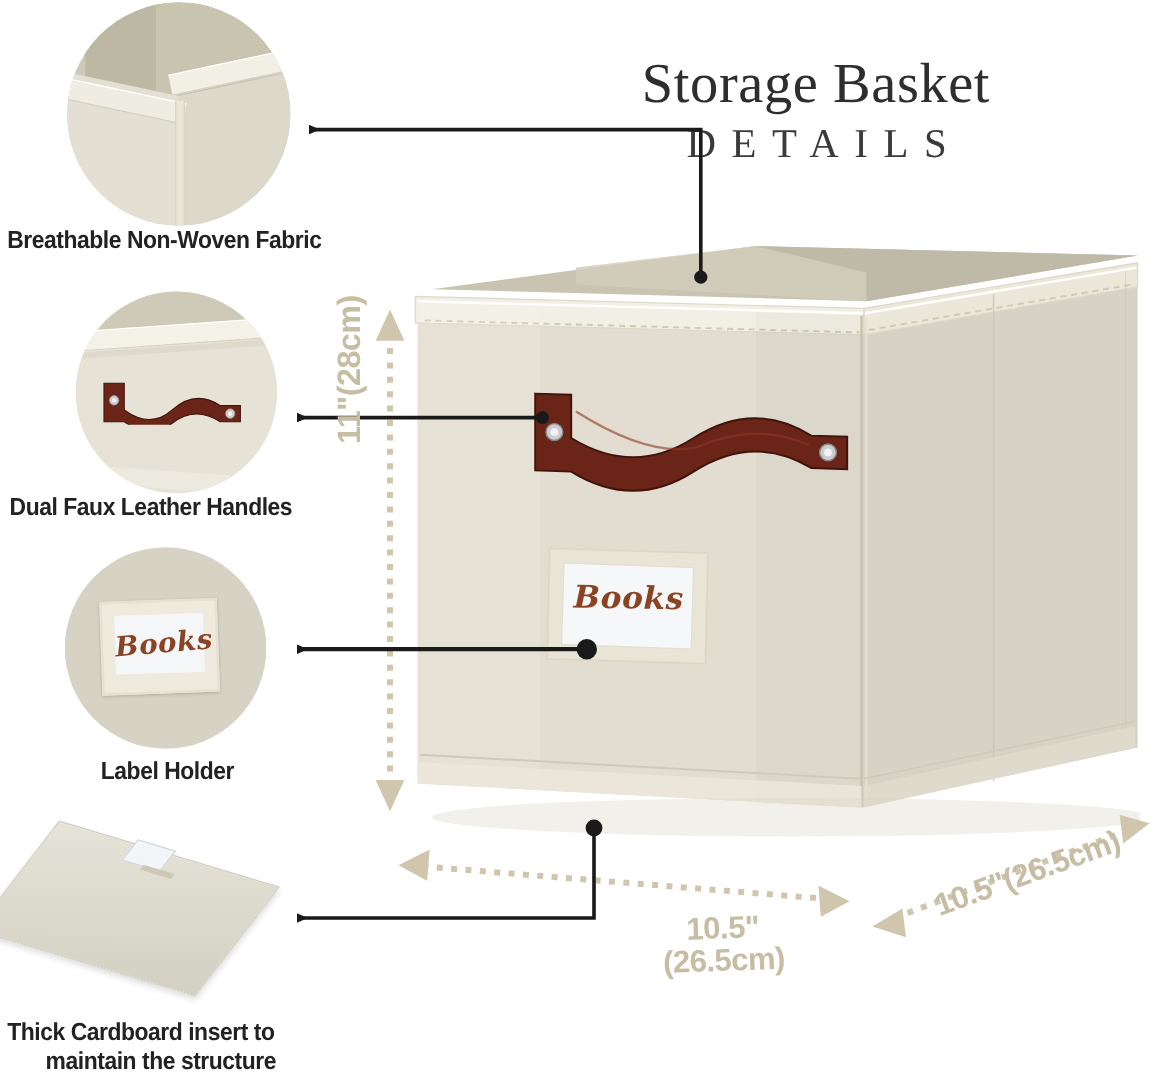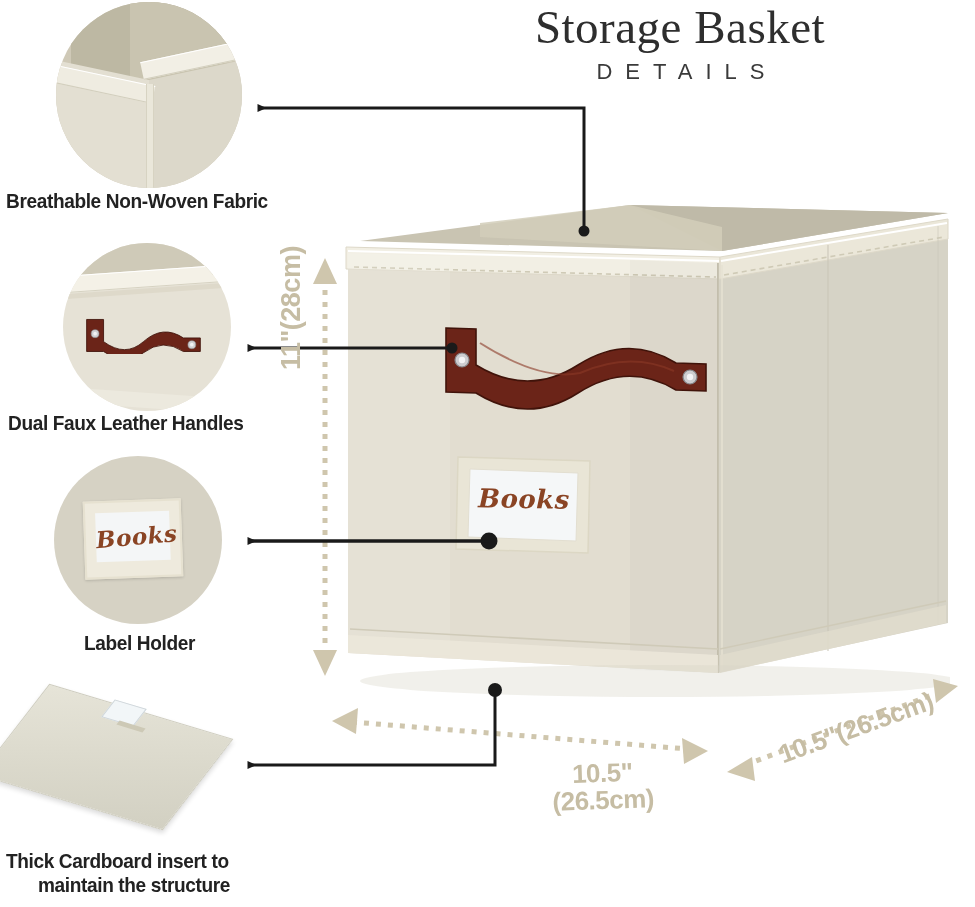--- a/index.html
+++ b/index.html
@@ -27,24 +27,25 @@
     width: 560px;
     text-align: center;
   }
   .title-main {
     font-family: "Liberation Serif", "DejaVu Serif", serif;
     font-size: 47px;
     color: #2e2e2e;
     line-height: 1.08;
     letter-spacing: 0.5px;
     white-space: nowrap;
+    margin-top: 43px;
   }
   .title-sub {
-    font-family: Liberation Sans, sans-serif;
-    font-size: 22px;
+    font-family: Liberation Serif, serif;
+    font-size: 34px;
     color: #3a3a3a;
     letter-spacing: 13px;
     padding-left: 14px;
     margin-top: 6px;
     font-weight: 300;
   }
 
   
   .caption {
     position: absolute;

